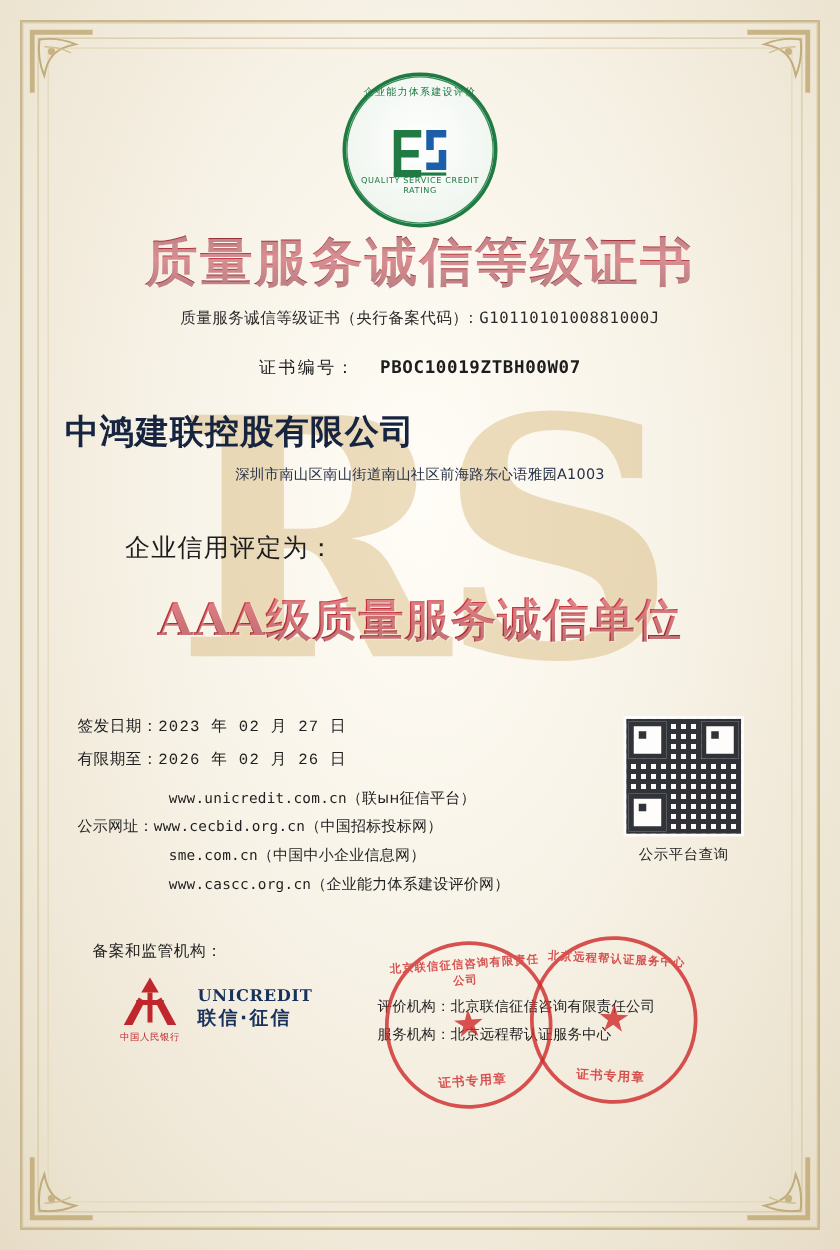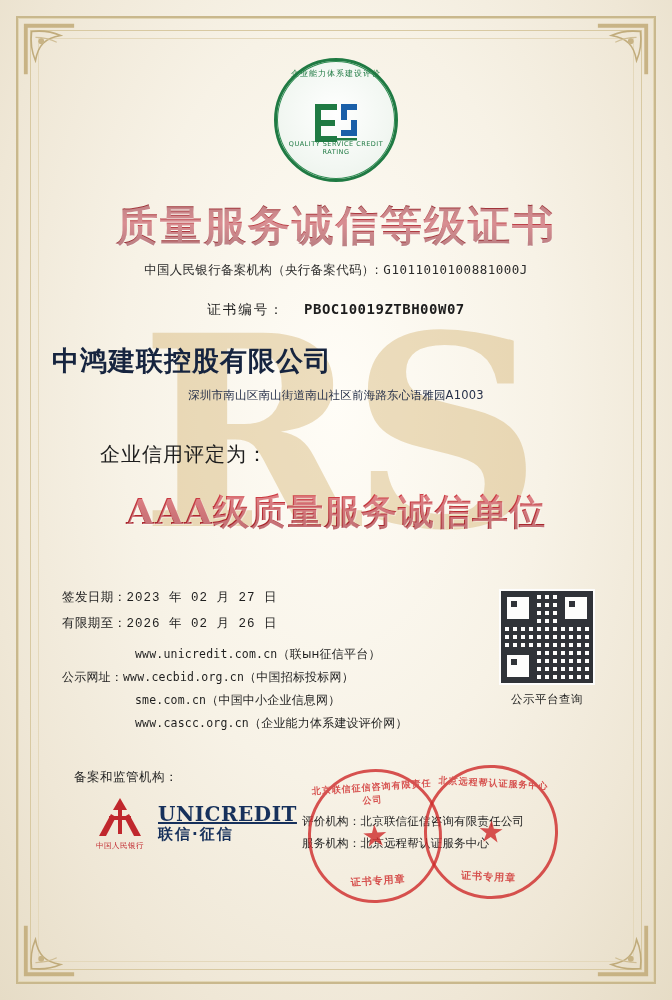--- a/index.html
+++ b/index.html
@@ -112,21 +112,20 @@
     letter-spacing: 0.5px;
   }
   .emblem-core {
     width: 54px;
     height: 44px;
     position: relative;
   }
 
   
   .main-title {
-    margin-top: 16px;
     text-align: center;
     font-family: "DejaVu Serif", "Liberation Serif", serif;
     font-size: 42px;
     font-weight: bold;
     letter-spacing: 2px;
     background: linear-gradient(180deg, #8a2a2f 0%, #c0434a 45%, #7d2329 100%);
     -webkit-background-clip: text;
     background-clip: text;
     color: #8f2c31;
     -webkit-text-fill-color: transparent;
@@ -306,25 +305,24 @@
     margin-top: 3px;
     font-size: 7.5px;
     color: #c0272d;
     letter-spacing: 0.5px;
   }
   .unicredit {
     line-height: 1.15;
   }
   .unicredit .en {
     font-family: "DejaVu Serif", "Liberation Serif", serif;
-    font-size: 20px;
+    font-size: 13px;
     font-weight: bold;
     color: #17315c;
     letter-spacing: 0.5px;
-    text-decoration: underline;
   }
   .unicredit .cn {
     font-size: 15px;
     font-weight: bold;
     color: #17315c;
     letter-spacing: 2px;
   }
 
   .issuers {
     position: absolute;
@@ -421,21 +419,21 @@
             <rect x="6" y="40" width="42" height="2.5" fill="#1f7a43"></rect>
           </svg>
         </div>
         <div class="emblem-ring-text-bottom">QUALITY SERVICE CREDIT RATING</div>
       </div>
     </div>
 
     <div class="main-title">质量服务诚信等级证书</div>
 
     <div class="subtitle">
-      <span>中国人民银行备案机构（央行备案代码）:</span>
+      <span>质量服务诚信等级证书（央行备案代码）:</span>
       <span class="code">G1011010100881000J</span>
     </div>
 
     <div class="cert-no">
       <span class="label">证书编号：</span>
       <span class="value">PBOC10019ZTBH00W07</span>
     </div>
 
     <div class="company">中鸿建联控股有限公司</div>
     <div class="company-addr">深圳市南山区南山街道南山社区前海路东心语雅园A1003</div>

